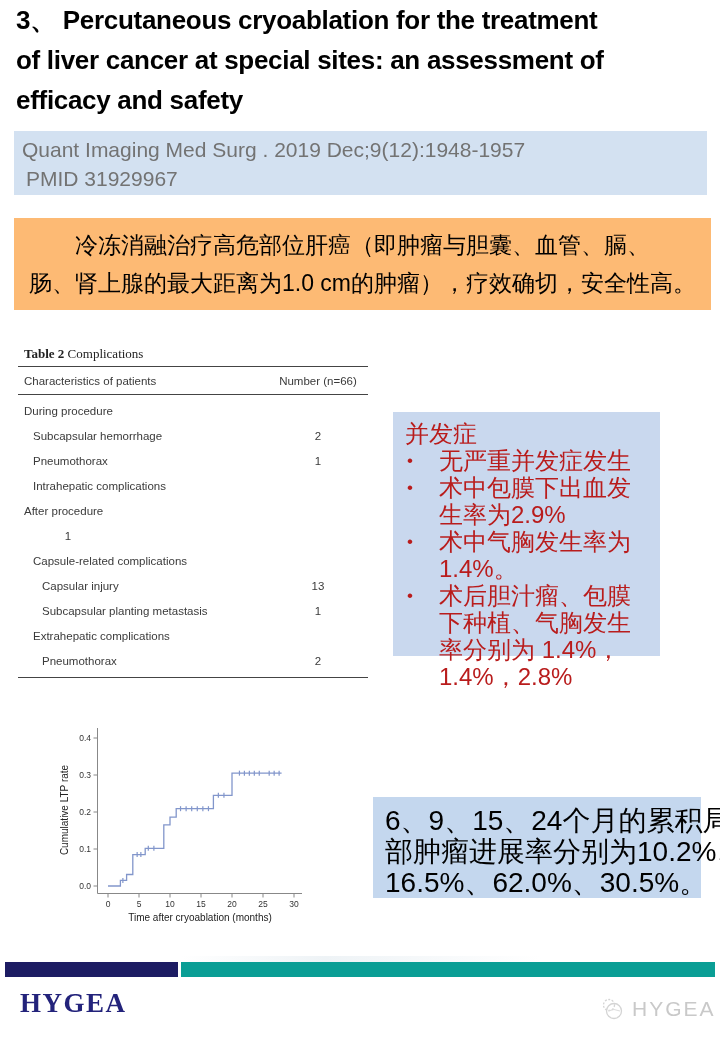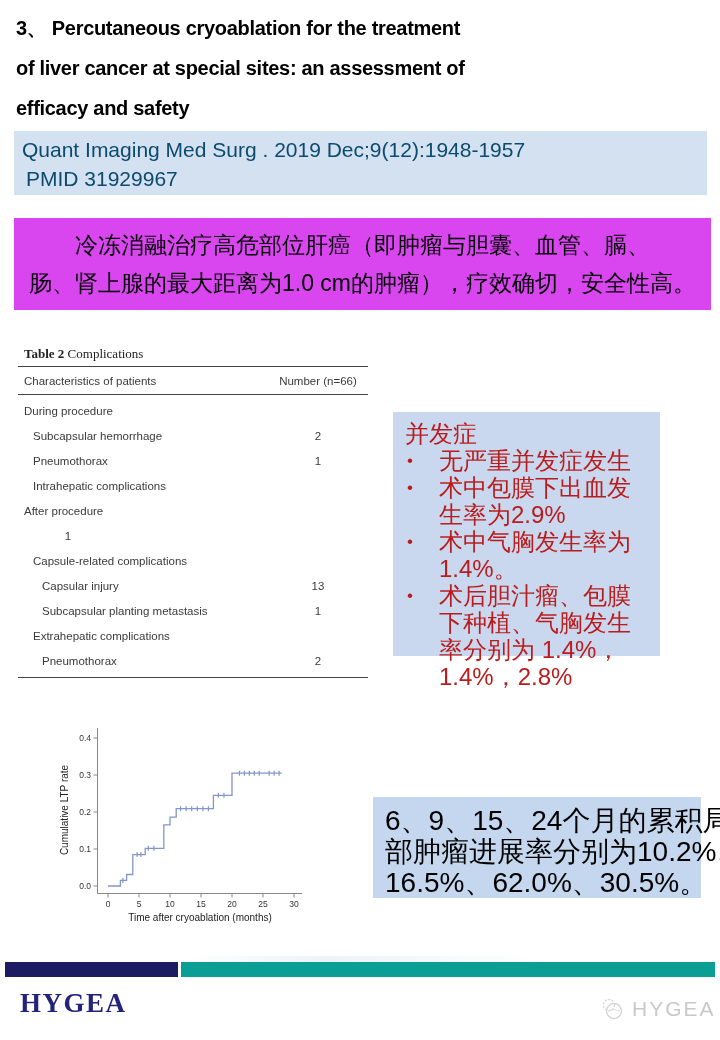--- a/index.html
+++ b/index.html
@@ -3,37 +3,37 @@
 <meta charset="utf-8">
 <style>
   html,body{margin:0;padding:0;}
   body{
     width:720px;height:1040px;position:relative;background:#ffffff;
     font-family:"Liberation Sans","DejaVu Sans",sans-serif;
     overflow:hidden;
   }
   
   .title{
-    position:absolute;left:16px;top:8px;width:696px;
-    font-size:20px;font-weight:bold;color:#000;line-height:40px;
+    position:absolute;left:16px;top:0;width:696px;
+    font-size:26px;font-weight:bold;color:#000;line-height:40px;
     letter-spacing:-0.3px;
   }
   .title div{white-space:nowrap;}
   
   .citation{
     position:absolute;left:14px;top:131px;width:693px;height:64px;
-    background:#d3e1f1;color:#0c4a6e;font-size:21px;line-height:29px;
+    background:#d3e1f1;color:#737373;font-size:21px;line-height:29px;
     padding-top:4px;box-sizing:border-box;
   }
   .citation .c1{padding-left:8px;white-space:nowrap;}
   .citation .c2{padding-left:12px;white-space:nowrap;}
   
   .banner{
     position:absolute;left:14px;top:218px;width:697px;height:92px;
-    background:#d946ef;color:#000;font-size:23px;line-height:38px;
+    background:#fdba74;color:#000;font-size:23px;line-height:38px;
     text-align:center;padding-top:8px;box-sizing:border-box;
   }
   .banner div{white-space:nowrap;}
   
   .tablewrap{
     position:absolute;left:18px;top:344px;width:350px;
     color:#3a3a3a;background:#fff;
   }
   .tcaption{
     font-family:"Liberation Serif","DejaVu Serif",serif;

